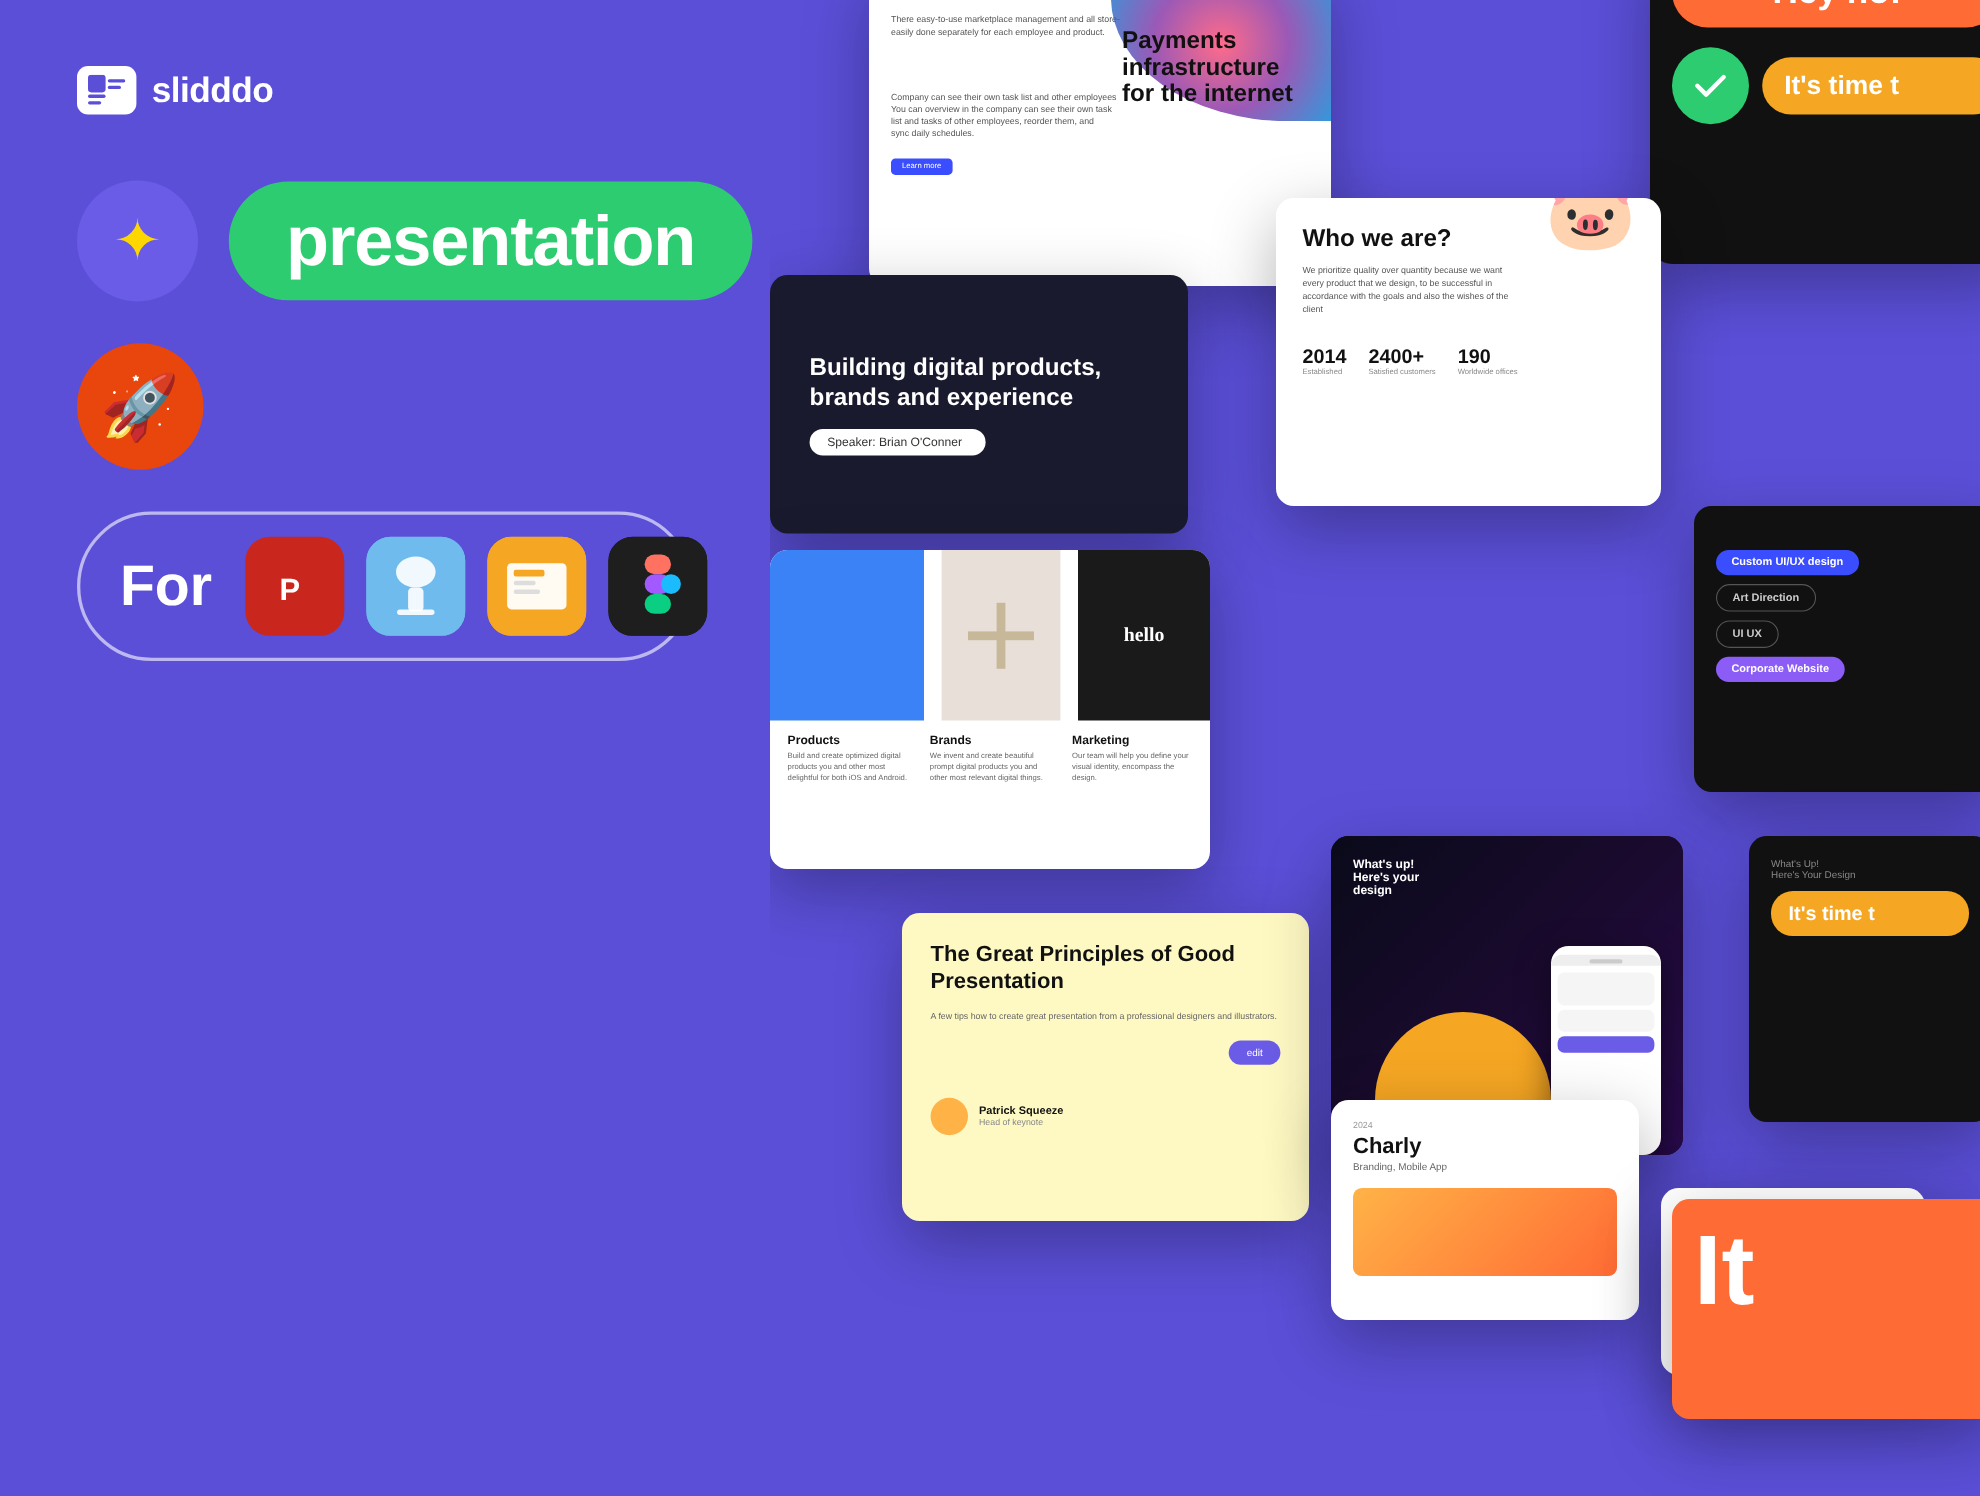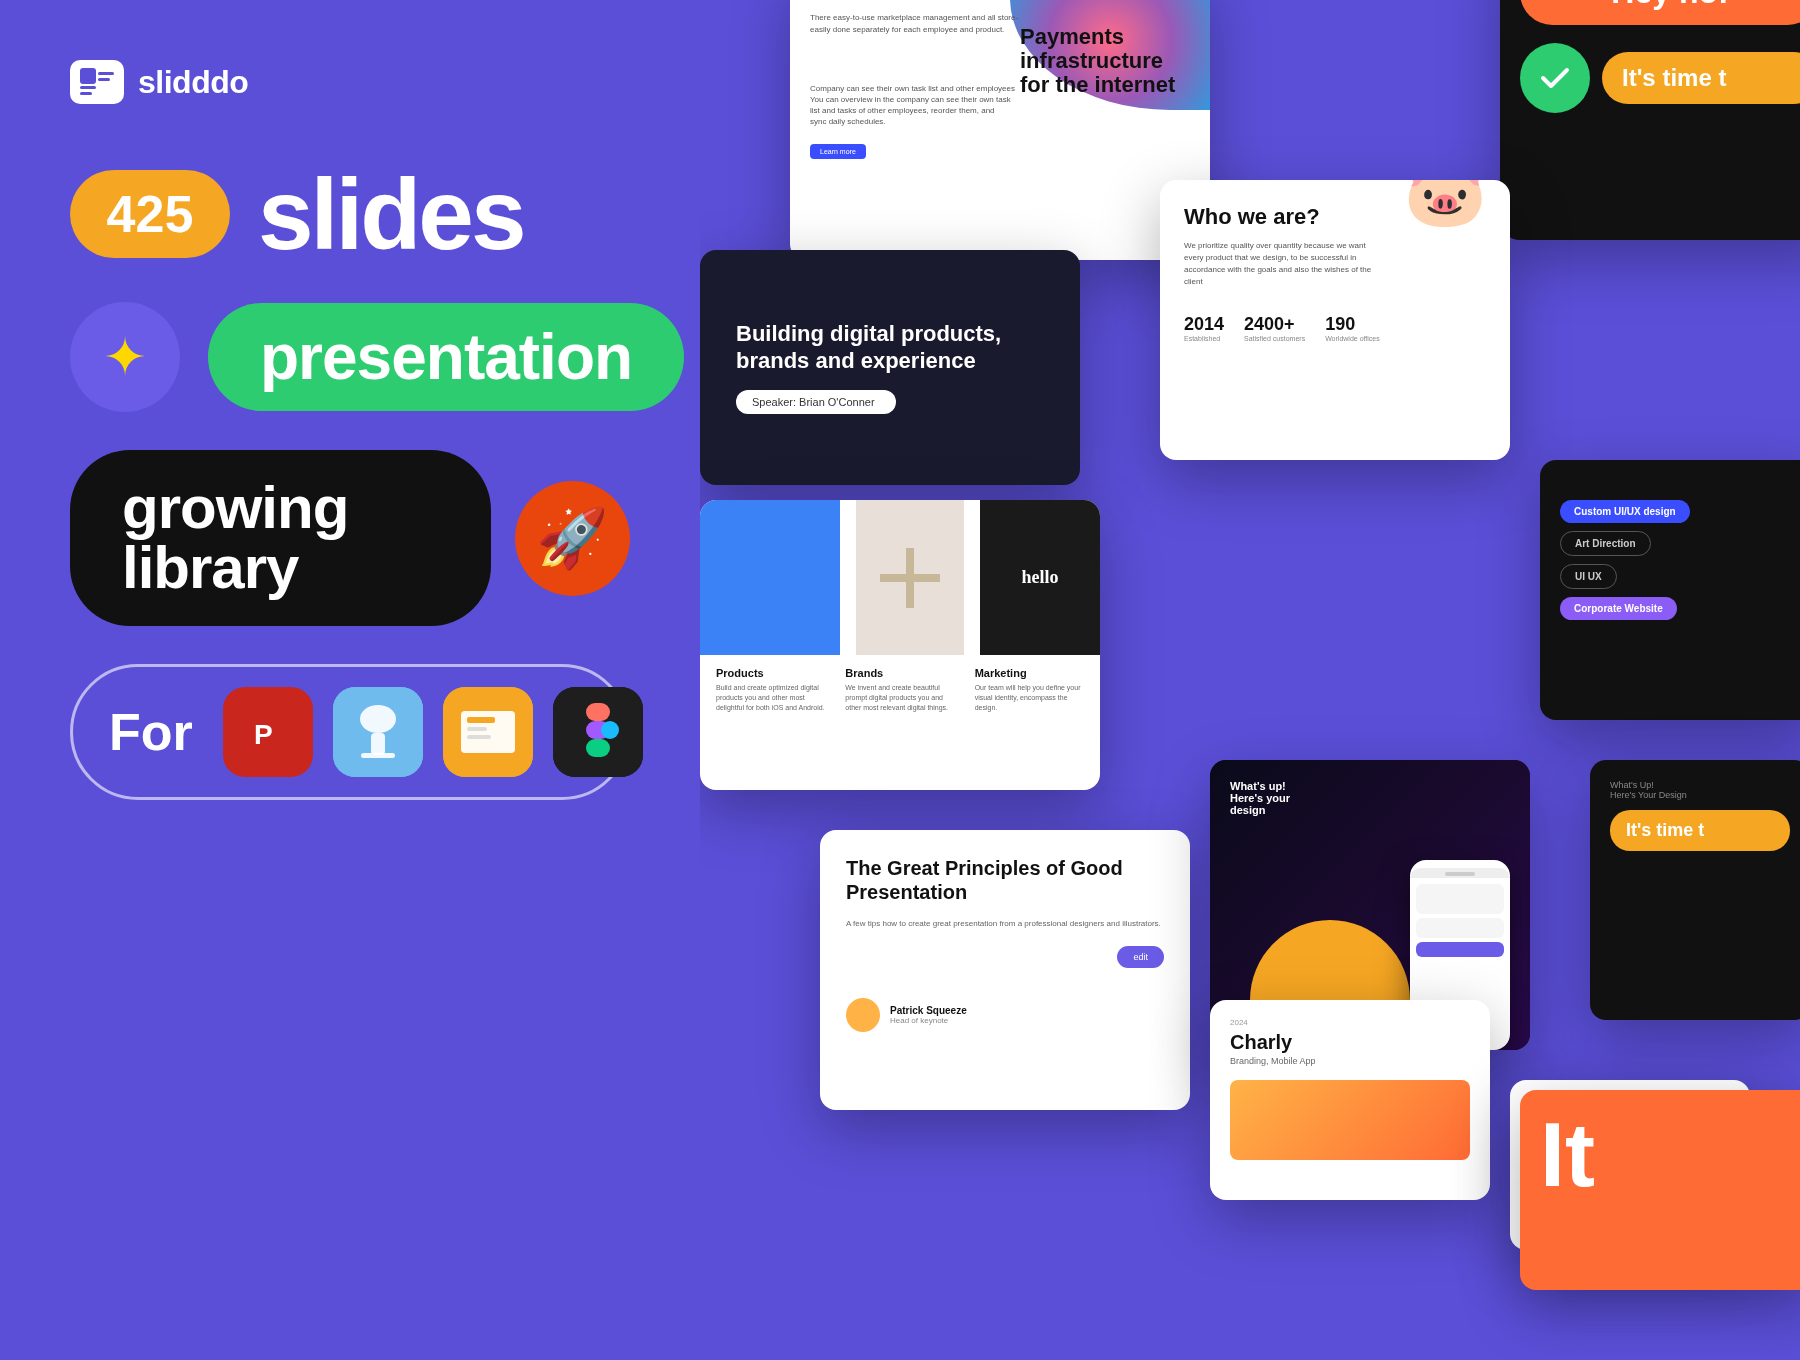--- a/index.html
+++ b/index.html
@@ -446,21 +446,21 @@
       color: #666;
       line-height: 1.4;
     }
 
     
     .slide-principles {
       width: 370px;
       height: 280px;
       left: 120px;
       top: 830px;
-      background: #ffffff;
+      background: #fef9c3;
     }
     .slide-principles-content {
       padding: 26px;
     }
     .slide-principles-title {
       font-size: 20px;
       font-weight: 900;
       color: #111;
       line-height: 1.2;
       margin-bottom: 14px;
@@ -684,38 +684,31 @@
         <rect x="0" y="0" width="16" height="16" rx="3" fill="#5B4FD8"></rect>
         <rect x="18" y="4" width="16" height="3" rx="1.5" fill="#5B4FD8"></rect>
         <rect x="18" y="10" width="12" height="3" rx="1.5" fill="#5B4FD8"></rect>
         <rect x="0" y="18" width="16" height="3" rx="1.5" fill="#5B4FD8"></rect>
         <rect x="0" y="24" width="12" height="3" rx="1.5" fill="#5B4FD8"></rect>
       </svg>
     </div>
     <span class="logo-text">slidddo</span>
   </div>
 
-  <div class="slides-row">
-    <div class="badge-number">425</div>
-    <span class="slides-text">slides</span>
-  </div>
 
   <div class="presentation-row">
     <div class="sparkle-circle">
       <span class="sparkle-icon">✦</span>
     </div>
     <div class="presentation-badge">
       <span class="presentation-badge-text">presentation</span>
     </div>
   </div>
 
   <div class="library-row">
-    <div class="library-badge">
-      <span class="library-badge-text">growing library</span>
-    </div>
     <div class="rocket-circle">
       <span>🚀</span>
     </div>
   </div>
 
   <div class="for-row">
     <span class="for-text">For</span>
     <div class="app-icon app-icon-powerpoint">
       <svg width="52" height="52" viewBox="0 0 52 52" fill="none">
         <rect width="52" height="52" rx="12" fill="#C9271D"></rect>

